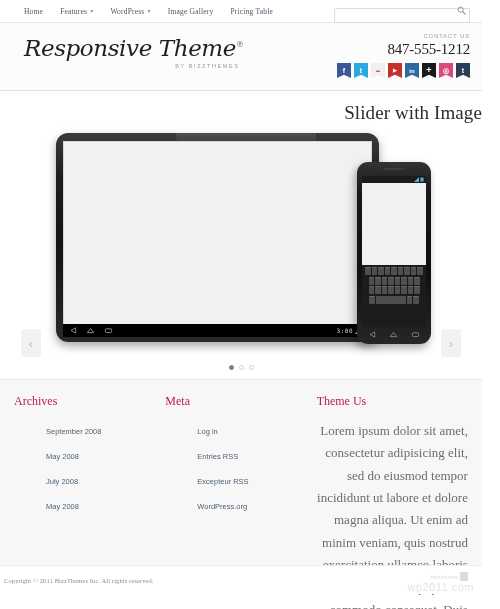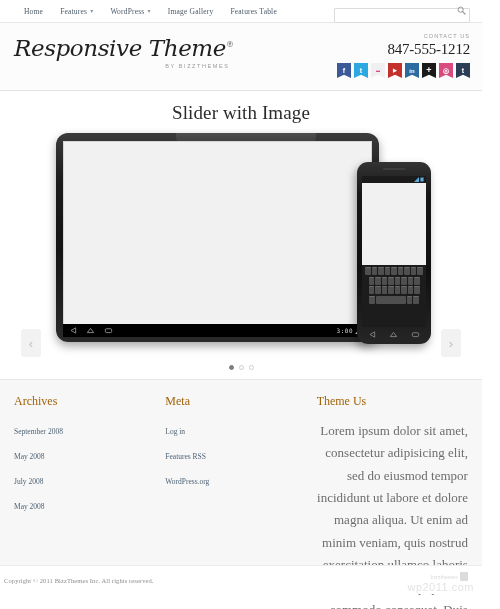--- a/index.html
+++ b/index.html
@@ -63,21 +63,21 @@
     pointer-events: none;
   }
 
   
   .header {
     height: 68px;
     background: #fcfcfc;
     border-bottom: 1px solid #e3e3e3;
     position: relative;
   }
-  .logo-block { position: absolute; left: 14px; top: 14px; }
+  .logo-block { position: absolute; left: 24px; top: 14px; }
   .logo-main {
     font-family: "DejaVu Serif", serif;
     font-style: italic;
     font-size: 23px;
     color: #1f1f1f;
     letter-spacing: -0.4px;
     line-height: 1;
     white-space: nowrap;
   }
   .logo-reg {
@@ -124,21 +124,21 @@
   }
 
   
   .slider {
     position: relative;
     height: 288px;
     background: #ffffff;
     overflow: hidden;
   }
   .slide-title {
-    text-align: center;
+    text-align: right;
     font-family: "Liberation Serif", "DejaVu Serif", serif;
     font-size: 19px;
     color: #2c2c2c;
     padding-top: 11px;
     letter-spacing: .1px;
   }
   .devices {
     position: relative;
     width: 500px; height: 225px;
     margin-top: 6px;
@@ -270,31 +270,32 @@
     border-top: 1px solid #e6e6e6;
     height: 186px;
     padding: 14px 14px 0 14px;
     display: flex;
     gap: 0;
   }
   .col { width: 33.33%; padding-right: 18px; }
   .col-title {
     font-family: "Liberation Serif", "DejaVu Serif", serif;
     font-size: 12px;
-    color: #a16207;
+    color: #be185d;
     margin-bottom: 11px;
   }
   .wlist { list-style: none; margin: 0; padding: 0; }
   .wlist li { margin-bottom: 7px; }
   .wlink {
-    font-family: Liberation Serif, serif;
+    font-family: Liberation Sans, sans-serif;
     font-size: 7.5px;
     color: #4f6375;
     text-decoration: none;
     cursor: pointer;
+    margin-left: 32px;
   }
   .about-text {
     font-family: "Liberation Serif", serif;
     font-size: 13px;
     line-height: 1.72;
     color: #6d6d6d;
     margin: 0;
     text-align: right;
   }
 
@@ -353,21 +354,21 @@
       <div class="nav-item">
         <span>Features</span><span class="caret">▾</span>
       </div>
       <div class="nav-item">
         <span>WordPress</span><span class="caret">▾</span>
       </div>
       <div class="nav-item">
         <span>Image Gallery</span>
       </div>
       <div class="nav-item">
-        <span>Features Table</span>
+        <span>Pricing Table</span>
       </div>
     </div>
     <div class="search-wrap">
       <input class="search-input" type="text" value="" placeholder="" style="">
       <svg class="search-icon" viewBox="0 0 16 16">
         <circle cx="6.5" cy="6.5" r="4.6" fill="none" stroke="#8b8b8b" stroke-width="1.6"></circle>
         <line x1="10" y1="10" x2="14.5" y2="14.5" stroke="#8b8b8b" stroke-width="1.8" stroke-linecap="round"></line>
       </svg>
     </div>
   </div>
@@ -529,21 +530,22 @@
         <li><span class="wlink">May 2008</span></li>
         <li><span class="wlink">July 2008</span></li>
         <li><span class="wlink">May 2008</span></li>
       </ul>
     </div>
 
     <div class="col">
       <div class="col-title">Meta</div>
       <ul class="wlist">
         <li><span class="wlink">Log in</span></li>
-        <li><span class="wlink">Features RSS</span></li>
+        <li><span class="wlink">Entries RSS</span></li>
+        <li><span class="wlink">Excepteur RSS</span></li>
         <li><span class="wlink">WordPress.org</span></li>
       </ul>
     </div>
 
     <div class="col" style="padding-right:0">
       <div class="col-title">Theme Us</div>
       <p class="about-text">Lorem ipsum dolor sit amet, consectetur adipisicing elit, sed do eiusmod tempor incididunt ut labore et dolore magna aliqua. Ut enim ad minim veniam, quis nostrud exercitation ullamco laboris nisi ut aliquip ex ea commodo consequat. Duis aute irure dolor in reprehenderit in voluptate velit esse cillum dolore eu fugiat nulla pariatur. Excepteur sint occaecat cupidatat non proident, sunt in culpa qui officia deserunt mollit anim id est laborum.</p>
     </div>
   </div>
 

